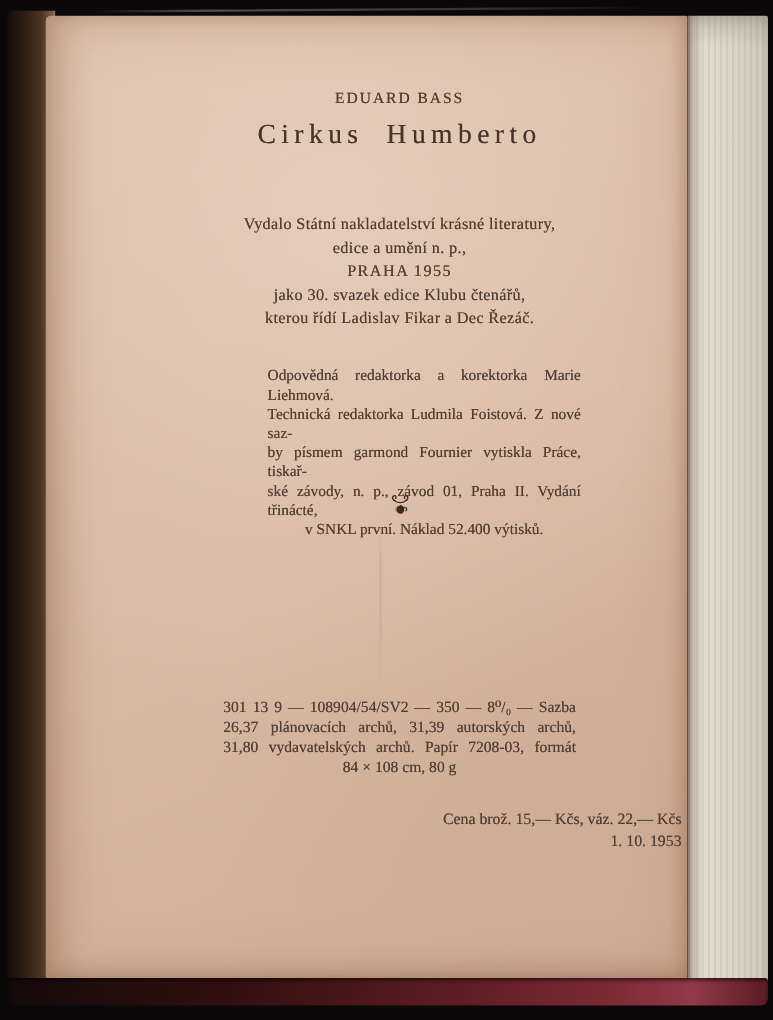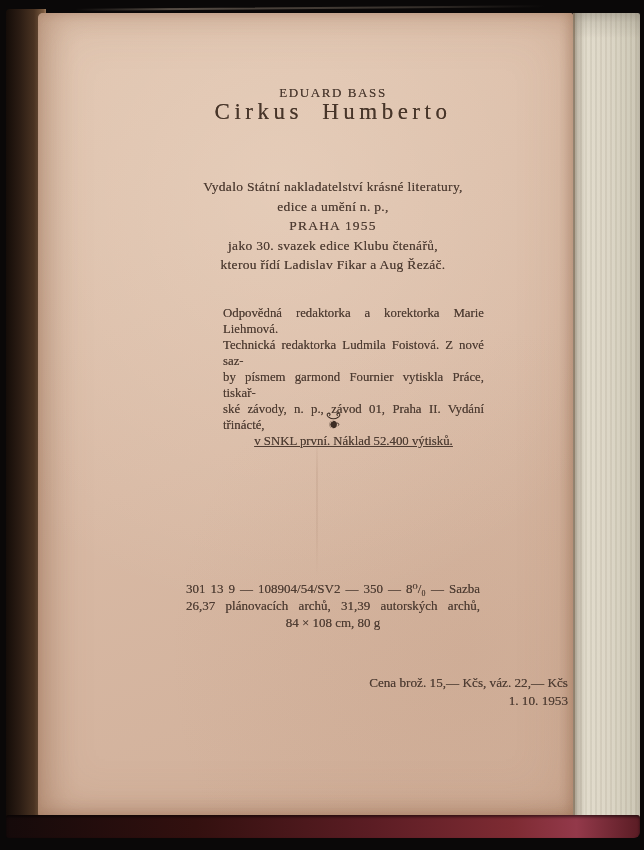--- a/index.html
+++ b/index.html
@@ -56,27 +56,27 @@
     box-shadow:inset 0 2px 3px rgba(0,0,0,.55);
   }
   .board-right{
     position:absolute;left:622px;top:110px;width:18px;height:710px;
     background:linear-gradient(90deg,rgba(20,8,8,0) 0%,rgba(40,14,16,.55) 60%,rgba(70,22,28,.75) 100%);
   }
   
   .col{position:absolute;left:60px;top:0;width:470px;height:100%;color:#4f3d33;}
   .block{position:absolute;width:100%;text-align:center;
     text-shadow:0 0 .4px rgba(79,61,51,.75);}
-  .author{top:72px;font-size:13px;letter-spacing:1.6px;color:#4c3a30;}
+  .author{top:61px;font-size:13px;letter-spacing:1.6px;color:#4c3a30;}
   .title{top:86px;font-size:23px;letter-spacing:4.5px;word-spacing:9px;color:#473529;}
   .imprint{top:164px;font-size:13.5px;line-height:19.5px;letter-spacing:.3px;}
   .imprint .ln:nth-child(3){letter-spacing:1.2px;}
   .edition{top:292px;left:84px;width:302px;font-size:12.8px;line-height:16px;}
   .edition .ln{text-align:justify;text-align-last:justify;margin-left:41px;}
-  .edition .ln:last-child{text-align:center;text-align-last:center;text-decoration:underline;}
+  .edition .ln:last-child{text-align:center;text-align-last:center;}
   .ornament{top:398px;height:26px;}
   .printinfo{top:568px;left:88px;width:294px;font-size:13px;line-height:16.8px;}
   .printinfo .ln{text-align:justify;text-align-last:justify;}
   .printinfo .ln:last-child{text-align:center;text-align-last:center;}
   .price{top:661px;font-size:13.2px;line-height:18px;text-align:right;}
 </style>
 </head>
 <body>
 
 <div class="scratch"></div>
@@ -89,21 +89,21 @@
 
     <div class="block author">EDUARD BASS</div>
 
     <div class="block title">Cirkus Humberto</div>
 
     <div class="block imprint">
       <div class="ln">Vydalo Státní nakladatelství krásné literatury,</div>
       <div class="ln">edice a umění n. p.,</div>
       <div class="ln">PRAHA 1955</div>
       <div class="ln">jako 30. svazek edice Klubu čtenářů,</div>
-      <div class="ln">kterou řídí Ladislav Fikar a Aug Řezáč.</div>
+      <div class="ln">kterou řídí Ladislav Fikar a Dec Řezáč.</div>
     </div>
 
     <div class="block edition">
       <div class="ln">Odpovědná redaktorka a korektorka Marie Liehmová.</div>
       <div class="ln">Technická redaktorka Ludmila Foistová. Z nové saz-</div>
       <div class="ln">by písmem garmond Fournier vytiskla Práce, tiskař-</div>
       <div class="ln">ské závody, n. p., závod 01, Praha II. Vydání třinácté,</div>
       <div class="ln">v SNKL první. Náklad 52.400 výtisků.</div>
     </div>
 
@@ -112,20 +112,21 @@
         <path d="M7 8.2 C4 7.2 2.8 3.6 5.4 2.6 C7.4 1.9 8.3 4.2 7.1 5.3 M7 8.2 C9 10.2 15 10.2 17 8.2 M17 8.2 C20 7.2 21.2 3.6 18.6 2.6 C16.6 1.9 15.7 4.2 16.9 5.3" fill="none" stroke="#3c2d24" stroke-width="1.4" stroke-linecap="round"></path>
         <circle cx="11.6" cy="17" r="4.7" fill="#3c2d24"></circle>
         <path d="M11.6 12.4 a4.6 4.6 0 0 0 -0.5 9.1" fill="none" stroke="#d9bba6" stroke-width="1.1"></path>
         <path d="M16.2 15.2 c2.5 -0.7 3.6 1.9 1.7 3.2" fill="none" stroke="#3c2d24" stroke-width="1.2" stroke-linecap="round"></path>
       </svg>
     </div>
 
     <div class="block printinfo">
       <div class="ln">301 13 9 — 108904/54/SV2 — 350 — 8⁰/₀ — Sazba</div>
       <div class="ln">26,37 plánovacích archů, 31,39 autorských archů,</div>
+      <div class="ln">31,80 vydavatelských archů. Papír 7208-03, formát</div>
       <div class="ln">84 × 108 cm, 80 g</div>
     </div>
 
     <div class="block price">
       <div class="ln">Cena brož. 15,— Kčs, váz. 22,— Kčs</div>
       <div class="ln">1. 10. 1953</div>
     </div>
 
   </div>
 </div>

